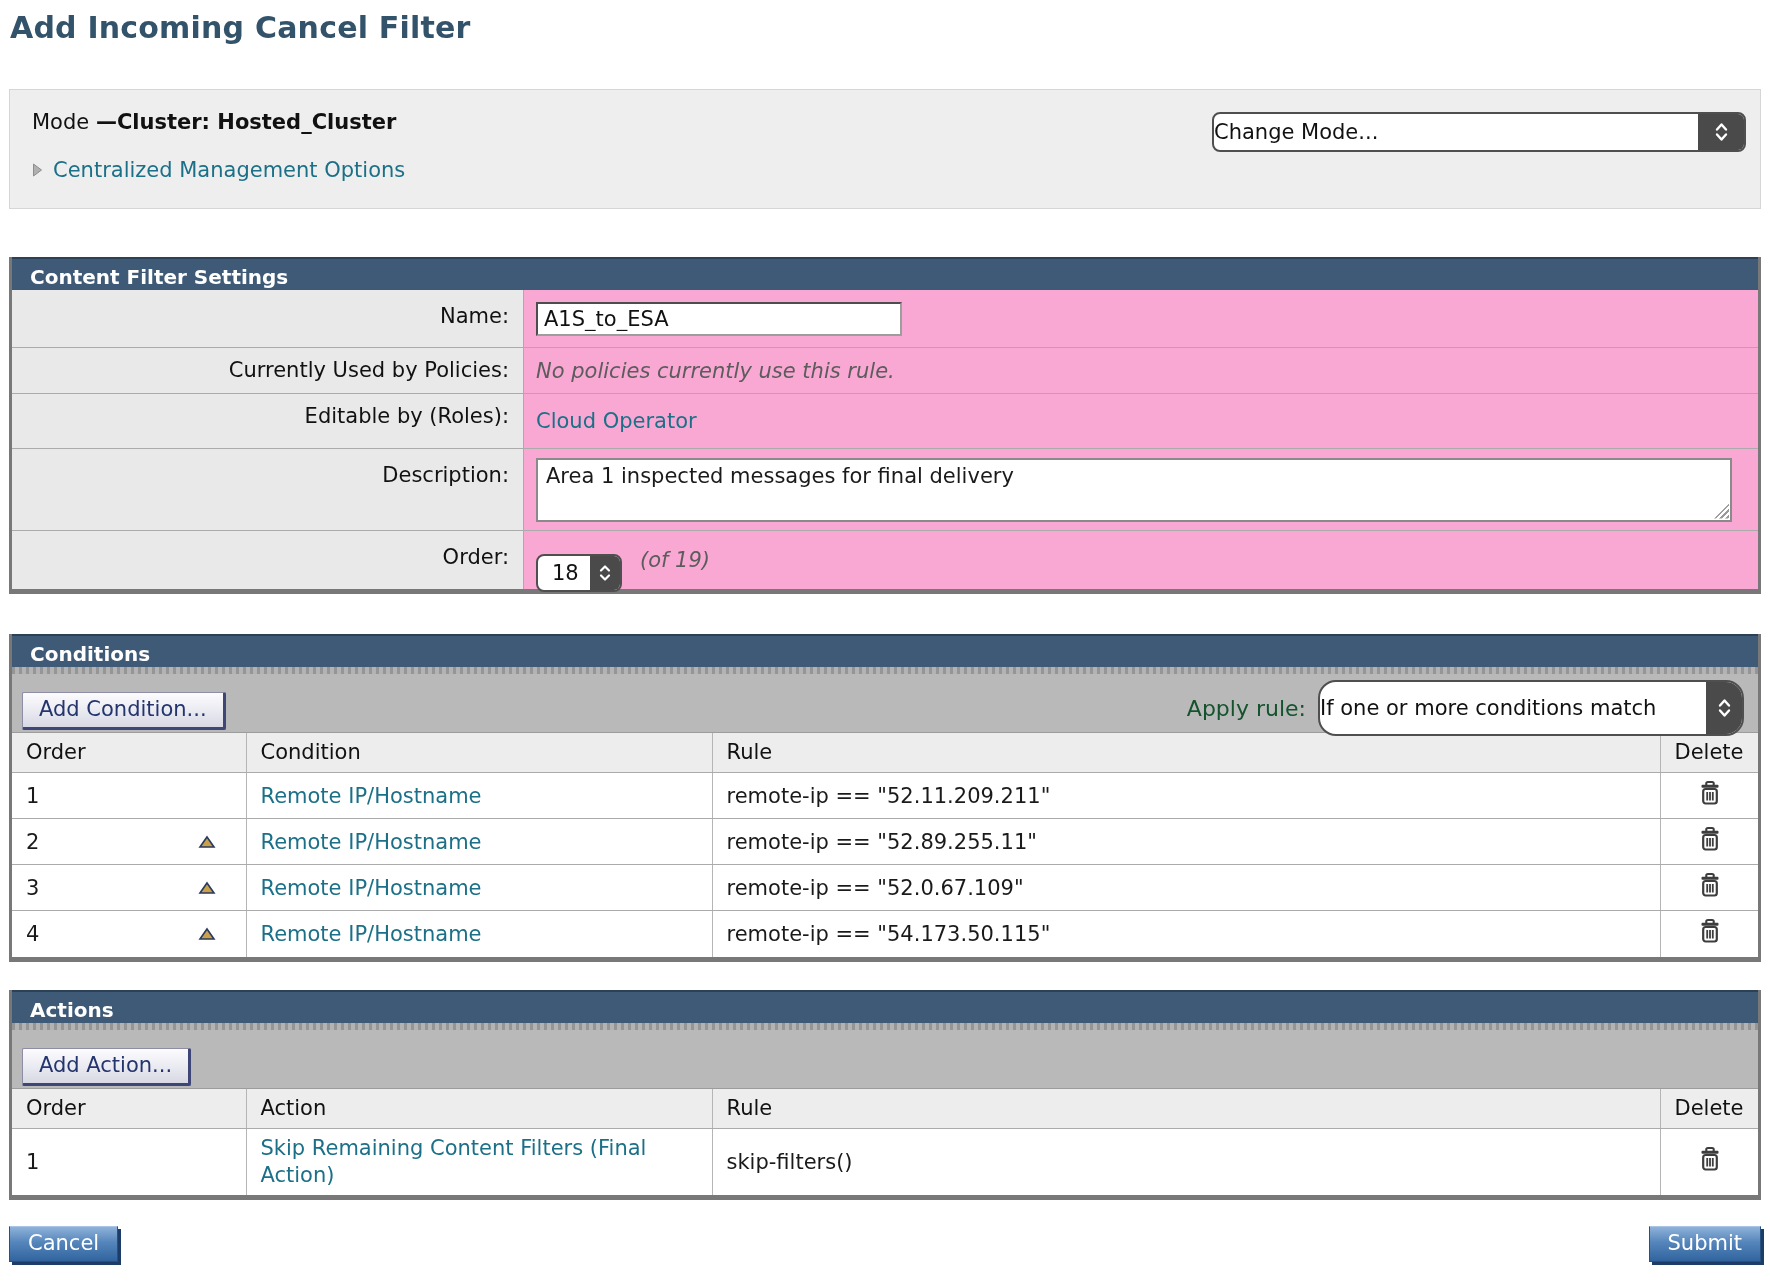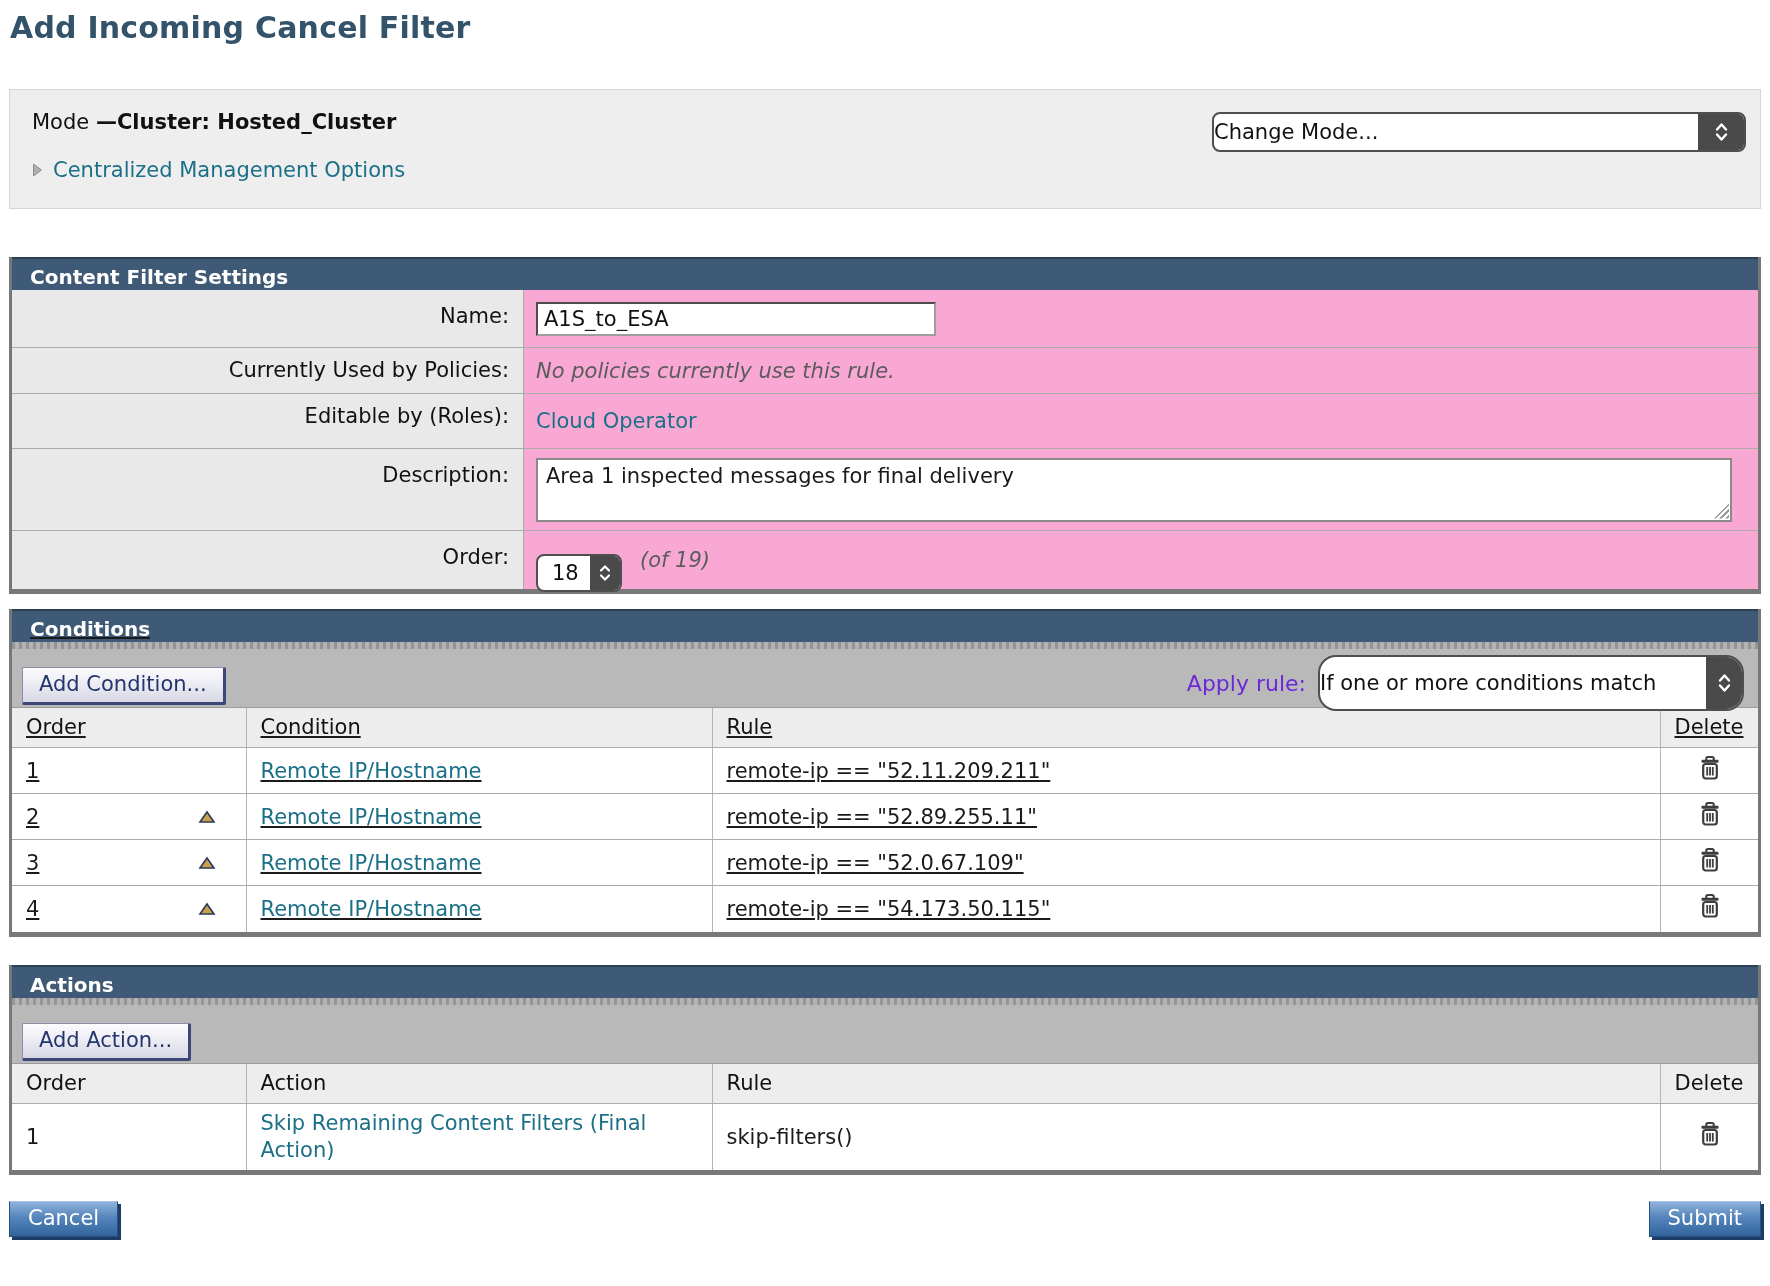--- a/index.html
+++ b/index.html
@@ -62,21 +62,21 @@
     background:#ffffff;
   }
   .panel-header {
     background:#3e5a76;
     border-top:2px solid #2c4155;
     color:#ffffff; font-weight:bold; font-size:20px;
     padding:6px 0 7px 18px;
     height:33px;
   }
   .settings-panel { margin-top:48px; }
-  .conditions-panel { margin-top:15px;text-decoration:underline; }
+  .conditions-panel { margin-top:40px; }
   .actions-panel { margin-top:28px; }
 
   
   .kv-row { display:flex; border-bottom:1px solid #ababab; background:#f9a8d4; }
   .kv-row:last-child { border-bottom:none; }
   .kv-label {
     flex:0 0 512px; background:#e9e9e9;
     border-right:1px solid #ababab;
     text-align:right; padding:14px 14px 0 0;
     font-size:21px; color:#111;
@@ -84,21 +84,21 @@
   .kv-value { flex:1 1 auto; padding:10px 14px 10px 12px; font-size:21px; display:flex; align-items:center; }
   .row-name { height:58px; }
   .row-policies { height:46px; }
   .row-policies .kv-label, .row-roles .kv-label { padding-top:10px; }
   .row-roles { height:55px; }
   .row-desc { height:82px; }
   .row-desc .kv-value { align-items:center; }
   .row-order { height:58px; }
 
   .name-input {
-    width:400px; height:34px;
+    width:366px; height:34px;
     font-family:"DejaVu Sans","Liberation Sans",sans-serif;
     font-size:21px; color:#111;
     background:#fff;
     border:2px solid;
     border-color:#4d4d4d #9d9d9d #9d9d9d #4d4d4d;
     padding:2px 8px 2px 6px;
     outline:none;
   }
   .italic-note { font-style:italic; color:#5c5c5c; }
 
@@ -139,21 +139,21 @@
     border-right:3px solid #3d4677;
     border-bottom:3px solid #3d4677;
     border-radius:2px;
     padding:4px 16px 6px 16px;
     cursor:pointer;
   }
   .apply-rule {
     position:absolute; top:13px; right:14px;
     display:flex; align-items:center; gap:12px;
   }
-  .apply-rule-label { font-size:22px; color:#6d28d9; }
+  .apply-rule-label { font-size:22px; color:#14532d; }
   .apply-rule-select { width:426px; height:56px; border-radius:18px; }
   .apply-rule-select .stepper { width:36px; }
 
   
   table.grid { width:100%; border-collapse:collapse; table-layout:fixed; }
   table.grid th {
     background:#ededed; font-weight:normal; text-align:left;
     font-size:21px; color:#111;
     padding:7px 12px 8px 14px;
     border-bottom:1px solid #ababab; border-right:1px solid #b5b5b5;

